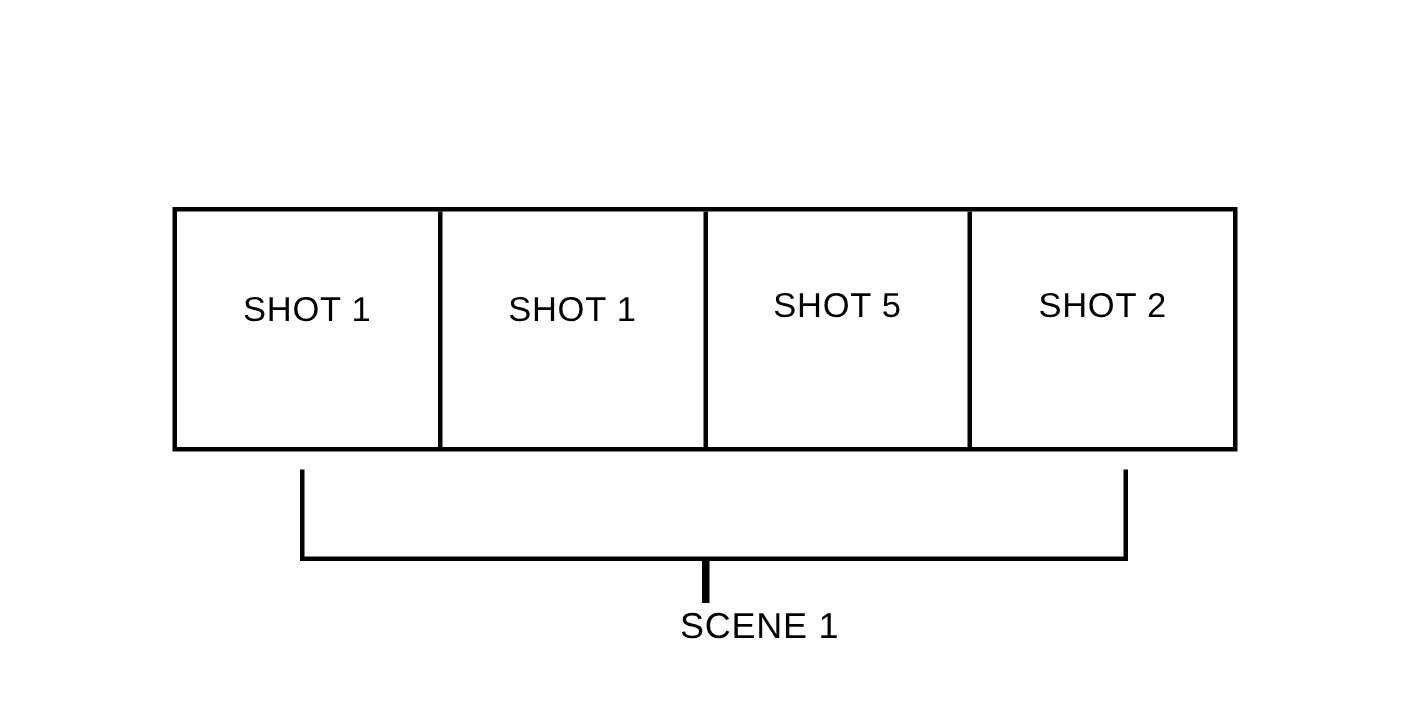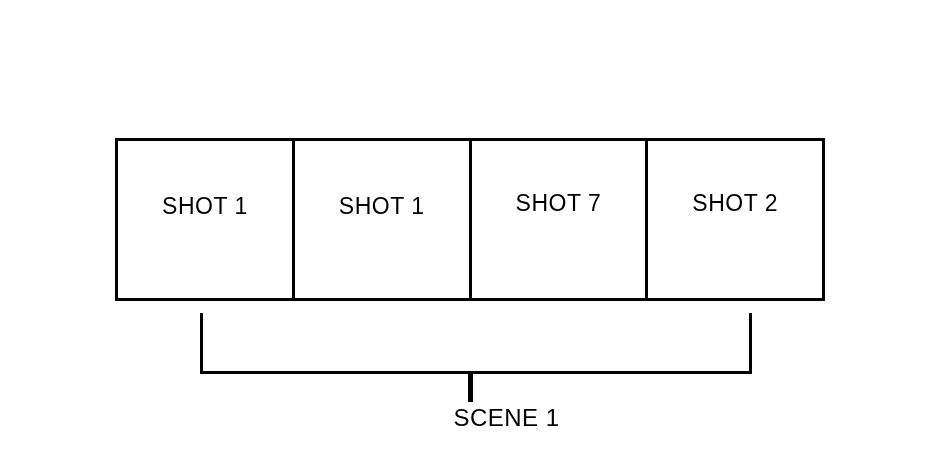--- a/index.html
+++ b/index.html
@@ -92,21 +92,21 @@
 <div class="stage">
 
   <div class="shot-row">
     <div class="shot-cell">
       <span class="shot-label">SHOT 1</span>
     </div>
     <div class="shot-cell">
       <span class="shot-label">SHOT 1</span>
     </div>
     <div class="shot-cell">
-      <span class="shot-label">SHOT 7</span>
+      <span class="shot-label">SHOT 5</span>
     </div>
     <div class="shot-cell">
       <span class="shot-label">SHOT 2</span>
     </div>
   </div>
 
   <div class="scene-bracket"></div>
   <div class="scene-bracket-stem"></div>
 
   <div class="scene-label">SCENE 1</div>

